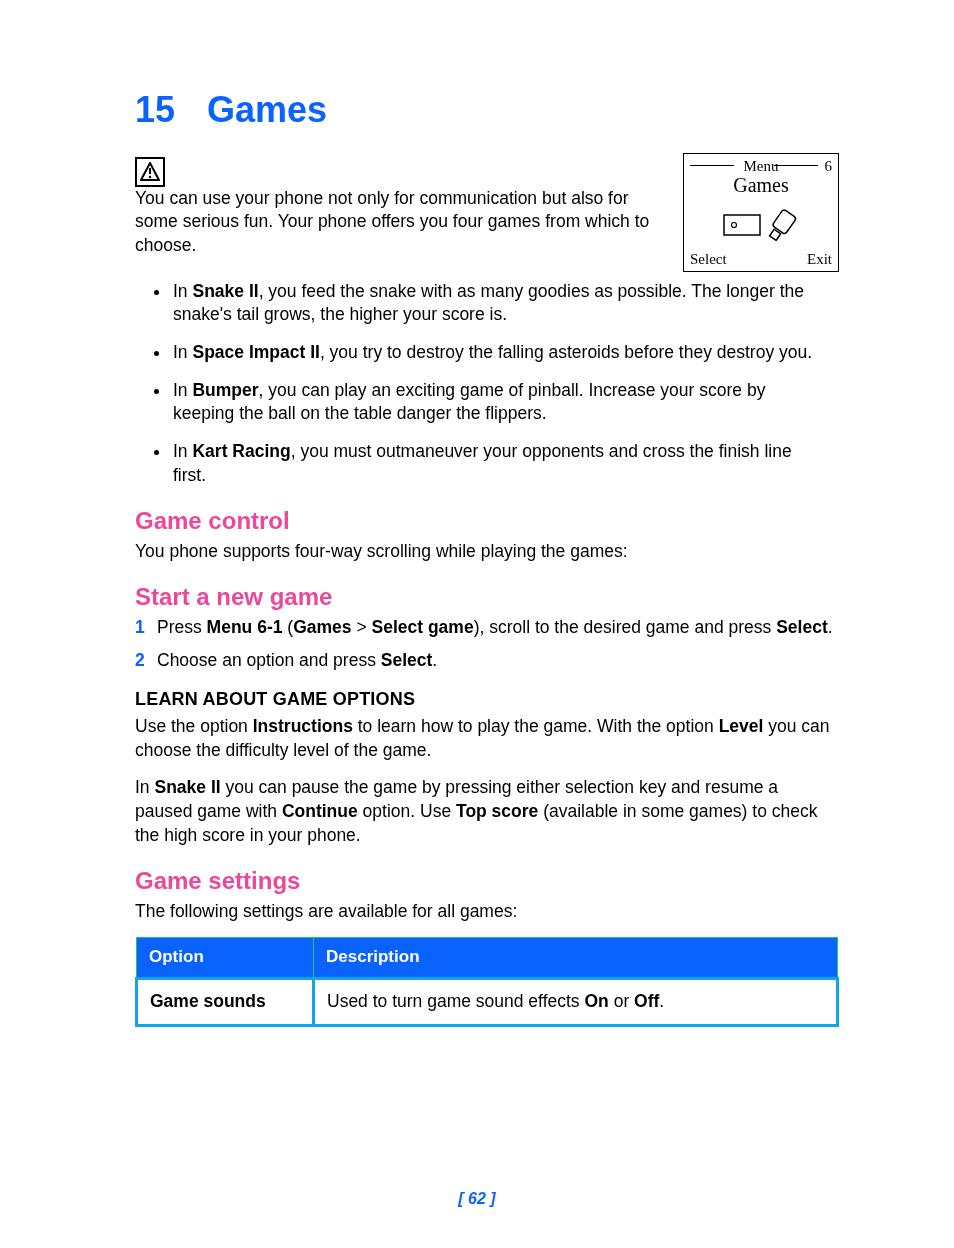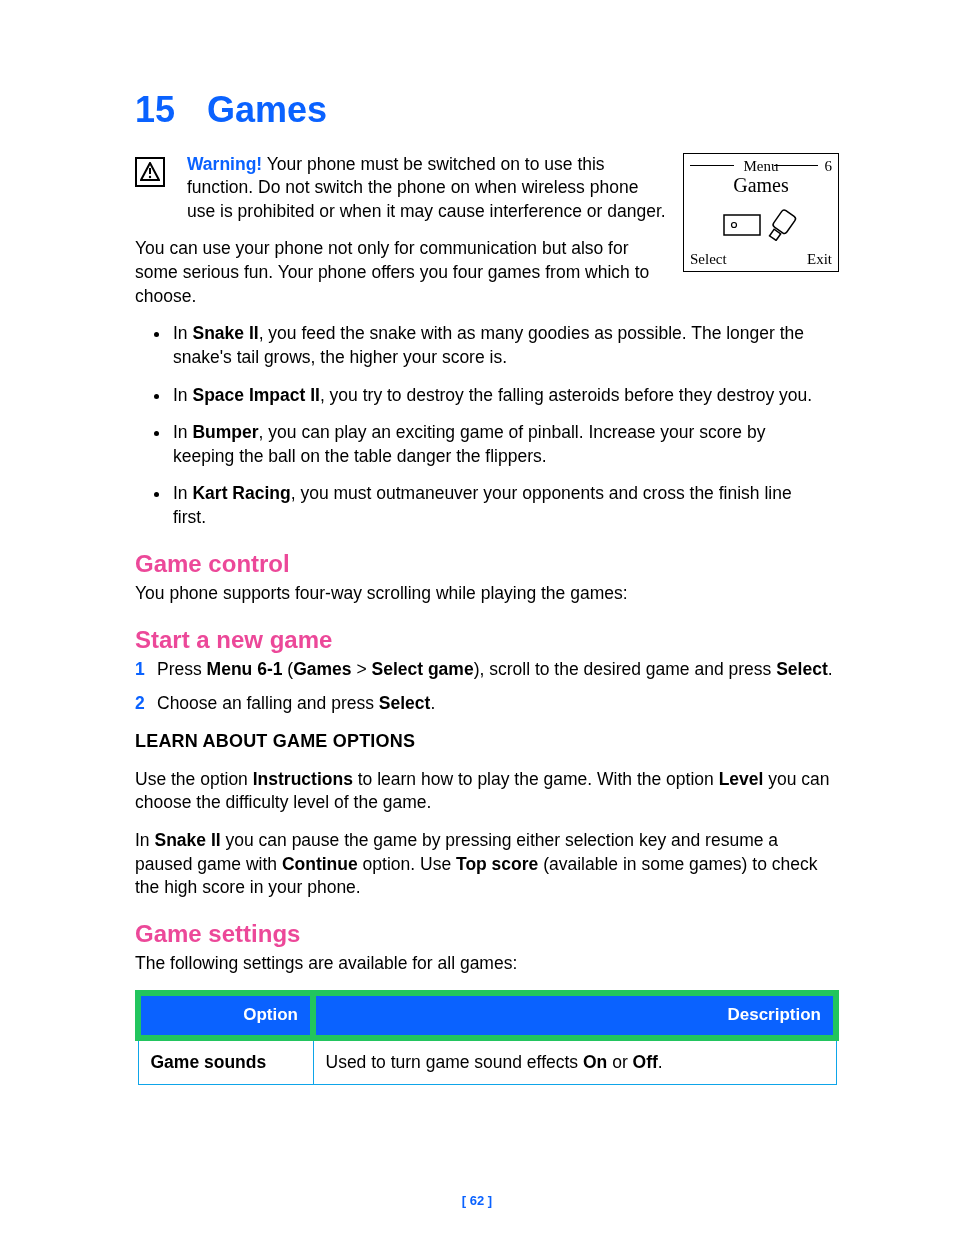--- a/index.html
+++ b/index.html
@@ -25,21 +25,21 @@
   h2.section {
     color: #ec4899;
     font-size: 24px;
     font-weight: 700;
     margin: 18px 0 2px 0;
   }
   h3.sub {
     color: #000;
     font-size: 18px;
     font-weight: 700;
-    margin: 14px 0 14px 0;
+    margin: 14px 0 4px 0;
     letter-spacing: .2px;
   }
   p { margin: 0 0 14px 0; }
   .warning-row { display: flex; align-items: flex-start; }
   .warn-icon {
     width: 26px; height: 26px; border: 2.5px solid #000;
     display: flex; align-items: center; justify-content: center;
     margin: 4px 22px 0 0; flex: 0 0 auto;
   }
   .warn-icon svg { display:block; }
@@ -64,30 +64,30 @@
   .screen .art       { display:flex; justify-content:center; margin:4px 0 8px; }
   .screen .softkeys  { display:flex; justify-content:space-between; font-size:15px; }
   ul.bullets { list-style: disc; padding-left: 36px; margin: 0 15px 6px 0; }
   ul.bullets li { margin-bottom: 14px; padding-left: 2px; }
   .b { font-weight: 700; }
   ol.numlist { list-style:none; padding:0; margin:0 0 10px 0; counter-reset: step; }
   ol.numlist li { position:relative; padding-left: 22px; margin-bottom: 10px; }
   ol.numlist li .num { position:absolute; left:0; color:#0a62ff; font-weight:700; }
   table.opts { width:100%; border-collapse: collapse; margin-top:8px; }
   table.opts th {
-    background:#0a62ff; color:#fff; text-align:right; font-weight:700;
-    padding:8px 12px; border:6px solid #22c55e; font-size:17px;
+    background:#0a62ff; color:#fff; text-align:left; font-weight:700;
+    padding:8px 12px; border:1px solid #22c55e; font-size:17px;
   }
   table.opts td {
-    border:1px solid #0ea5e9; padding:10px 12px; font-size:17.5px;
+    border:3px solid #0ea5e9; padding:10px 12px; font-size:17.5px;
   }
   table.opts td.optname { font-weight:700; width:150px; }
   .pagenum {
     position:absolute; left:0; right:0; bottom:38px; text-align:center;
-    color:#0a62ff; font-weight:700; font-size:13px;
+    color:#0a62ff; font-weight:700; font-size:16px;font-style:italic;
   }
 </style>
 </head>
 <body>
 
 <h1 class="chapter">
   <span class="chnum">15</span><span>Games</span>
 </h1>
 
 <div class="screen">
@@ -113,23 +113,20 @@
 </div>
 
 <div class="warning-row">
   <div class="warn-icon">
     <svg width="20" height="20" viewBox="0 0 20 20">
       <polygon points="10,1 19,18 1,18" fill="none" stroke="#000" stroke-width="2"></polygon>
       <line x1="10" y1="6" x2="10" y2="12" stroke="#000" stroke-width="2"></line>
       <circle cx="10" cy="15" r="1.2" fill="#000"></circle>
     </svg>
   </div>
-  <p class="warn-text">
-    <span class="w">Warning!</span><span> Your phone must be switched on to use this function. Do not switch the phone on when wireless phone use is prohibited or when it may cause interference or danger.</span>
-  </p>
 </div>
 
 <p>You can use your phone not only for communication but also for some serious fun. Your phone offers you four games from which to choose.</p>
 
 <div style="clear:both"></div>
 
 <ul class="bullets">
   <li><span>In </span><span class="b">Snake II</span><span>, you feed the snake with as many goodies as possible. The longer the snake's tail grows, the higher your score is.</span></li>
   <li><span>In </span><span class="b">Space Impact II</span><span>, you try to destroy the falling asteroids before they destroy you.</span></li>
   <li><span>In </span><span class="b">Bumper</span><span>, you can play an exciting game of pinball. Increase your score by keeping the ball on the table danger the flippers.</span></li>
@@ -140,21 +137,21 @@
 <p>You phone supports four-way scrolling while playing the games:</p>
 
 <h2 class="section">Start a new game</h2>
 <ol class="numlist">
   <li>
     <span class="num">1</span>
     <span>Press </span><span class="b">Menu 6-1</span><span> (</span><span class="b">Games</span><span> &gt; </span><span class="b">Select game</span><span>), scroll to the desired game and press </span><span class="b">Select</span><span>.</span>
   </li>
   <li>
     <span class="num">2</span>
-    <span>Choose an falling and press </span><span class="b">Select</span><span>.</span>
+    <span>Choose an option and press </span><span class="b">Select</span><span>.</span>
   </li>
 </ol>
 
 <h3 class="sub">LEARN ABOUT GAME OPTIONS</h3>
 <p>
   <span>Use the option </span><span class="b">Instructions</span><span> to learn how to play the game. With the option </span><span class="b">Level</span><span> you can choose the difficulty level of the game.</span>
 </p>
 <p>
   <span>In </span><span class="b">Snake II</span><span> you can pause the game by pressing either selection key and resume a paused game with </span><span class="b">Continue</span><span> option. Use </span><span class="b">Top score</span><span> (available in some games) to check the high score in your phone.</span>
 </p>

